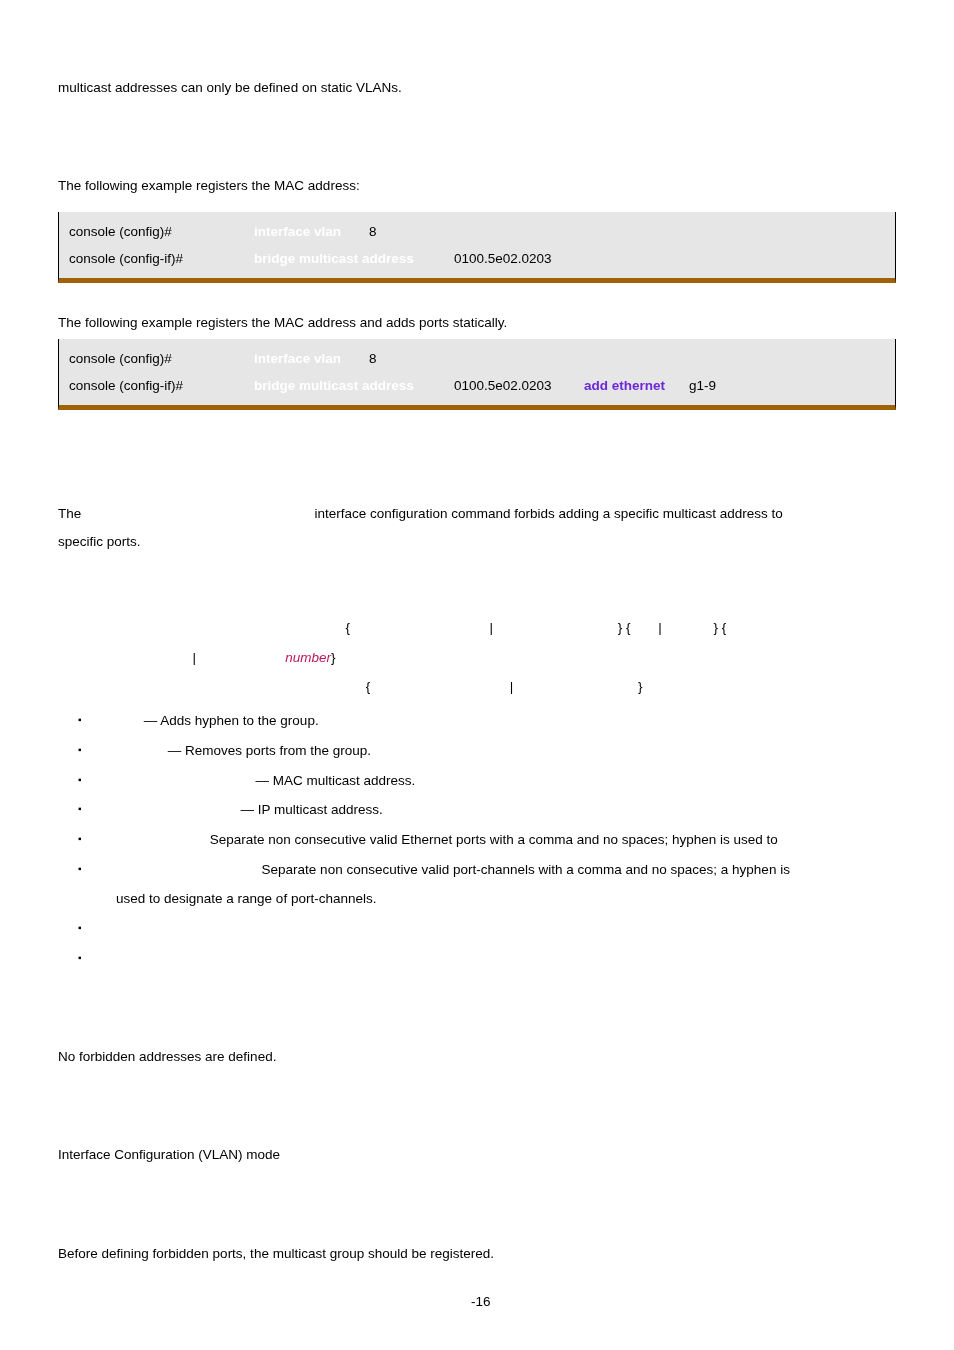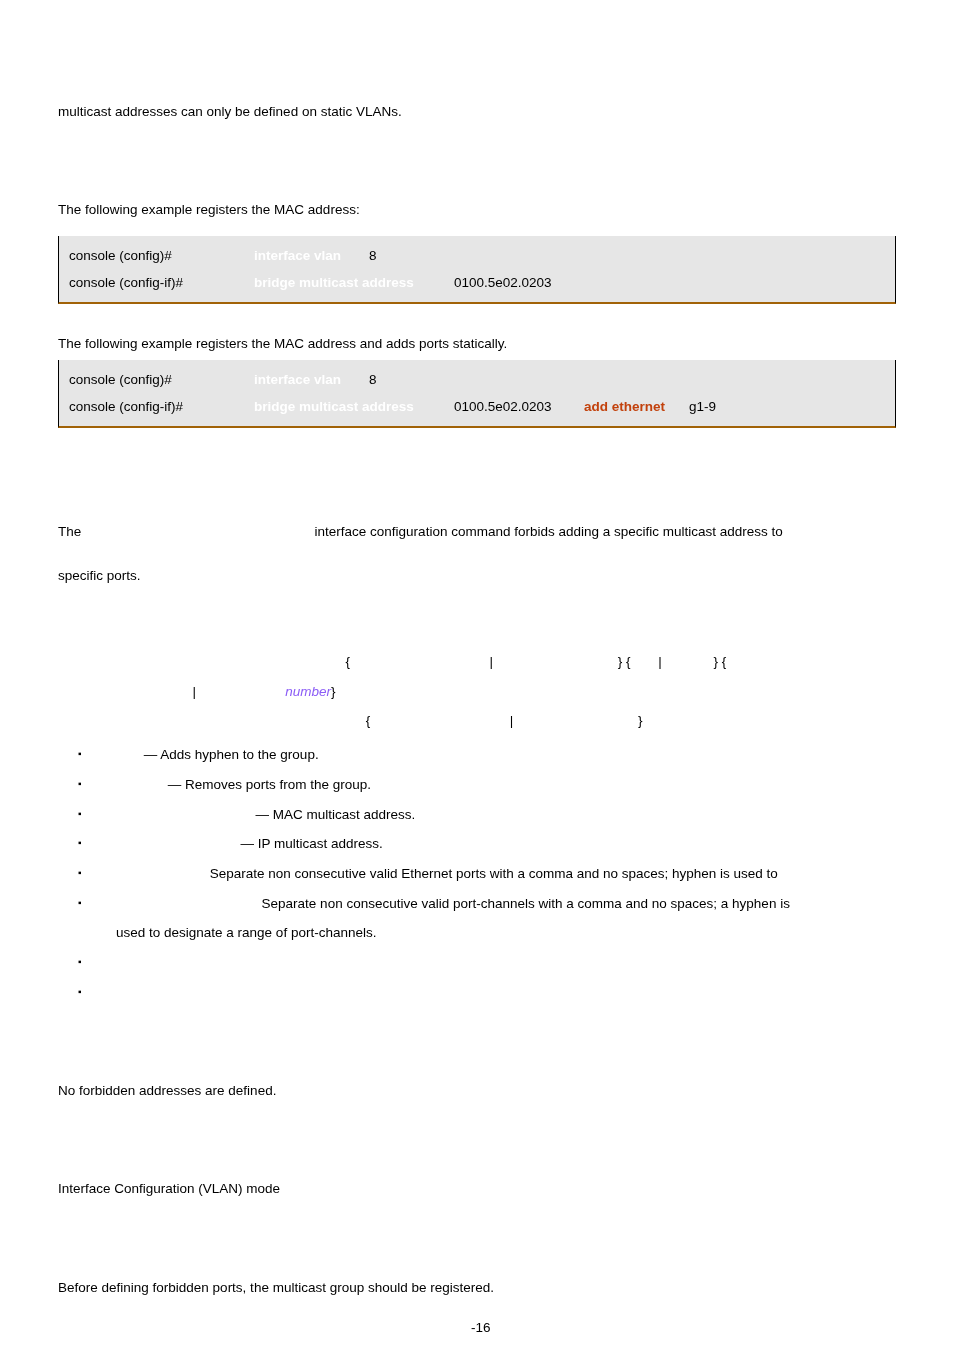--- a/index.html
+++ b/index.html
@@ -7,29 +7,29 @@
     padding: 0;
     background: #ffffff;
     font-family: Arial, Helvetica, sans-serif;
     color: #000000;
     font-size: 13.5px;
     line-height: 2.1;
   }
   .page {
     width: 954px;
     min-height: 1350px;
-    padding: 84px 58px 30px 58px;
+    padding: 60px 58px 30px 58px;
     box-sizing: border-box;
     position: relative;
   }
   .codebox {
     background: #e6e6e6;
     border-left: 1px solid #000;
     border-right: 1px solid #000;
-    border-bottom: 2px solid #a16207;
+    border-bottom: 5px solid #a16207;
     padding: 6px 10px 6px 10px;
     line-height: 2.0;
     font-size: 13.5px;
   }
   .codebox .row {
     display: flex;
     gap: 0;
   }
   .codebox .c1 { width: 185px; }
   .codebox .c2 { width: 30px; }
@@ -58,21 +58,21 @@
   }
   ul.params p {
     margin: 0;
   }
   .syntax-block {
     margin-left: 58px;
     line-height: 2.2;
   }
   .footer {
     position: absolute;
-    bottom: 8px;
+    bottom: 34px;
     width: 100%;
     left: 0;
     text-align: center;
     font-size: 13.5px;
   }
 </style>
 </head>
 <body>
 
 <div class="page">
@@ -101,40 +101,40 @@
   <div class="codebox">
     <div class="row">
       <span class="c1">console (config)#</span>
       <span class="bold" style="width:115px;color:#ffffff;">interface vlan</span>
       <span class="c2">8</span>
     </div>
     <div class="row">
       <span class="c1">console (config-if)#</span>
       <span class="bold" style="width:200px;color:#ffffff;">bridge multicast address</span>
       <span style="width:130px;">0100.5e02.0203</span>
-      <span class="bold" style="width:105px;color:#c2410c;">add ethernet</span>
+      <span class="bold" style="width:105px;color:#6d28d9;">add ethernet</span>
       <span>g1-9</span>
     </div>
   </div>
 
   <p class="bold" style="color:#ffffff;font-size:17px;margin-top:50px;margin-bottom:0;">bridge multicast forbidden address</p>
 
   <p style="margin-top:4px;margin-bottom:0;">
     <span>The </span><span class="bold" style="color:#ffffff;">bridge multicast forbidden address</span><span> interface configuration command forbids adding a specific multicast address to</span>
   </p>
-  <p style="margin-top:16px;">specific ports.</p>
+  <p style="margin-top:0;">specific ports.</p>
 
   <p class="section-header" style="color:#ffffff;margin-bottom:0;">Syntax</p>
 
   <div class="syntax-block">
     <div>
       <span class="bold" style="color:#ffffff;">bridge multicast forbidden address </span><span>{</span><span style="font-style:italic;color:#ffffff;">mac-multicast-address</span><span> | </span><span style="font-style:italic;color:#ffffff;">ip-multicast-address</span><span>} {</span><span class="bold" style="color:#ffffff;">add</span><span> | </span><span class="bold" style="color:#ffffff;">remove</span><span>} {</span><span class="bold" style="color:#ffffff;">ethernet</span>
     </div>
     <div>
-      <span style="font-style:italic;color:#ffffff;">interface-list</span><span> | </span><span class="bold" style="color:#ffffff;">port-channel </span><span style="font-style:italic;color:#8b5cf6;">number</span><span>}</span>
+      <span style="font-style:italic;color:#ffffff;">interface-list</span><span> | </span><span class="bold" style="color:#ffffff;">port-channel </span><span style="font-style:italic;color:#be185d;">number</span><span>}</span>
     </div>
     <div>
       <span class="bold" style="color:#ffffff;">no bridge multicast forbidden address </span><span>{</span><span style="font-style:italic;color:#ffffff;">mac-multicast-address</span><span> | </span><span style="font-style:italic;color:#ffffff;">ip-multicast-address</span><span>}</span>
     </div>
   </div>
 
   <ul class="params">
     <li>
       <span class="bold" style="color:#ffffff;">add</span><span> — Adds hyphen to the group.</span>
     </li>

